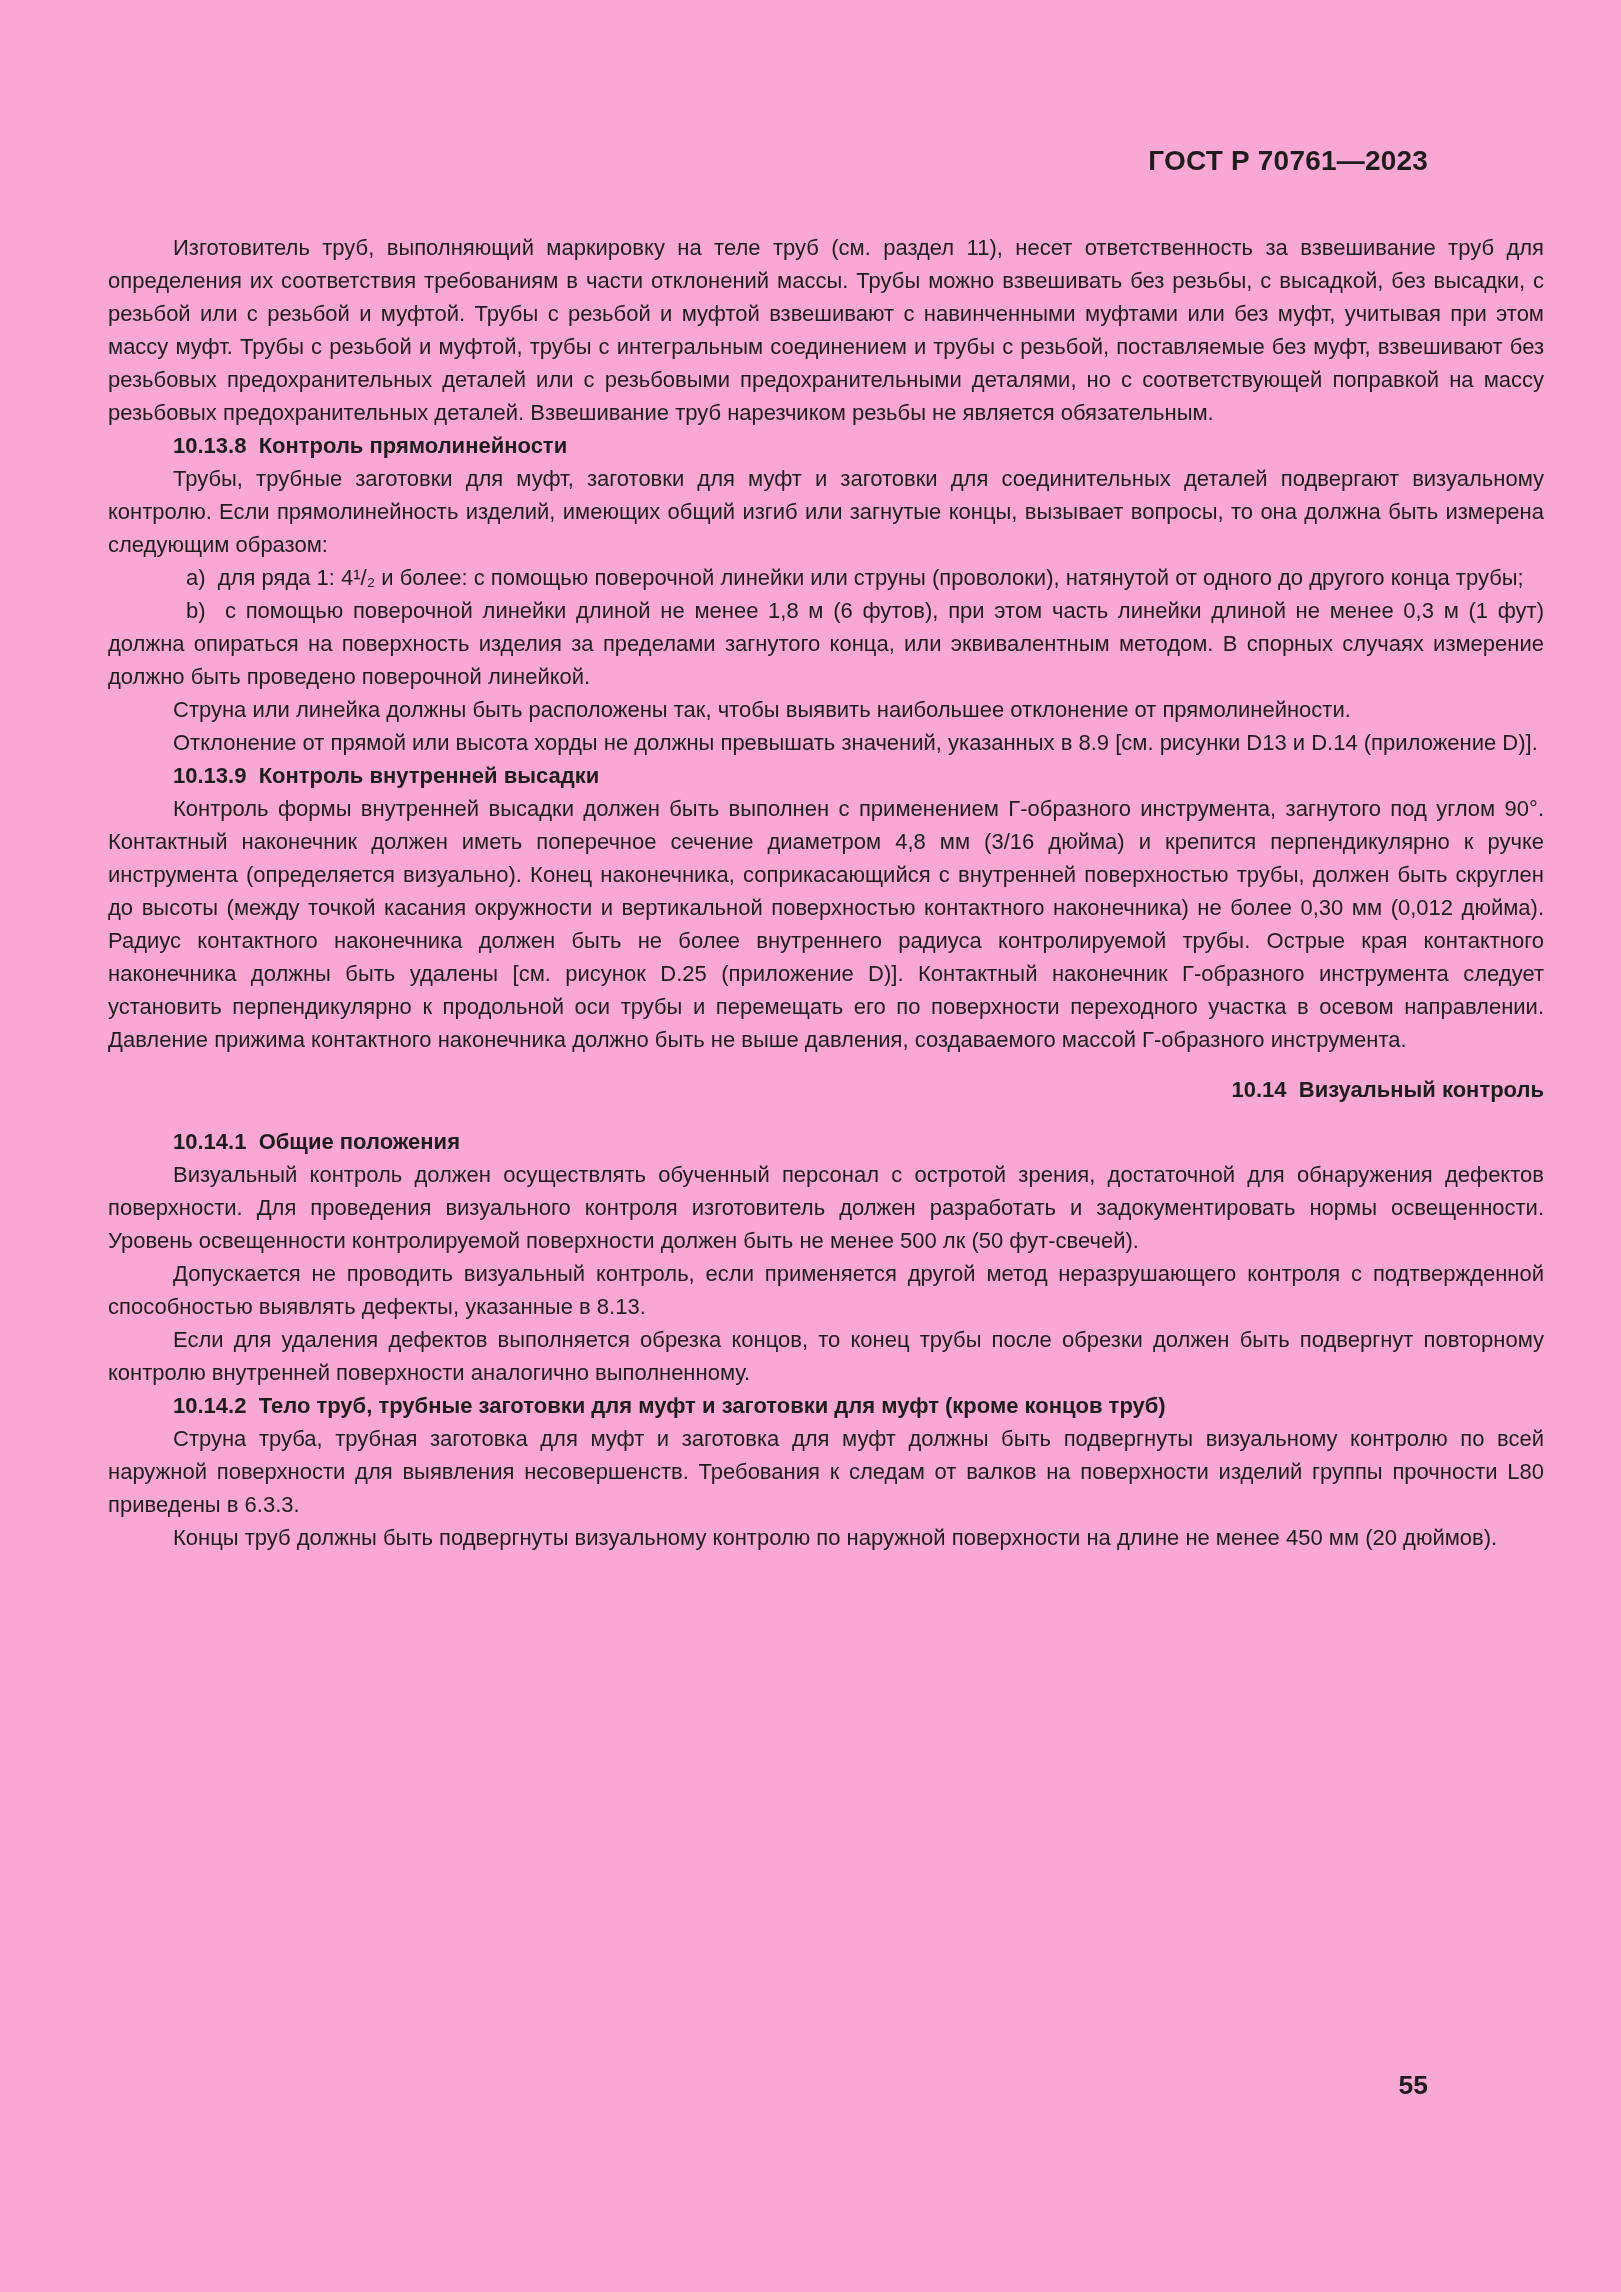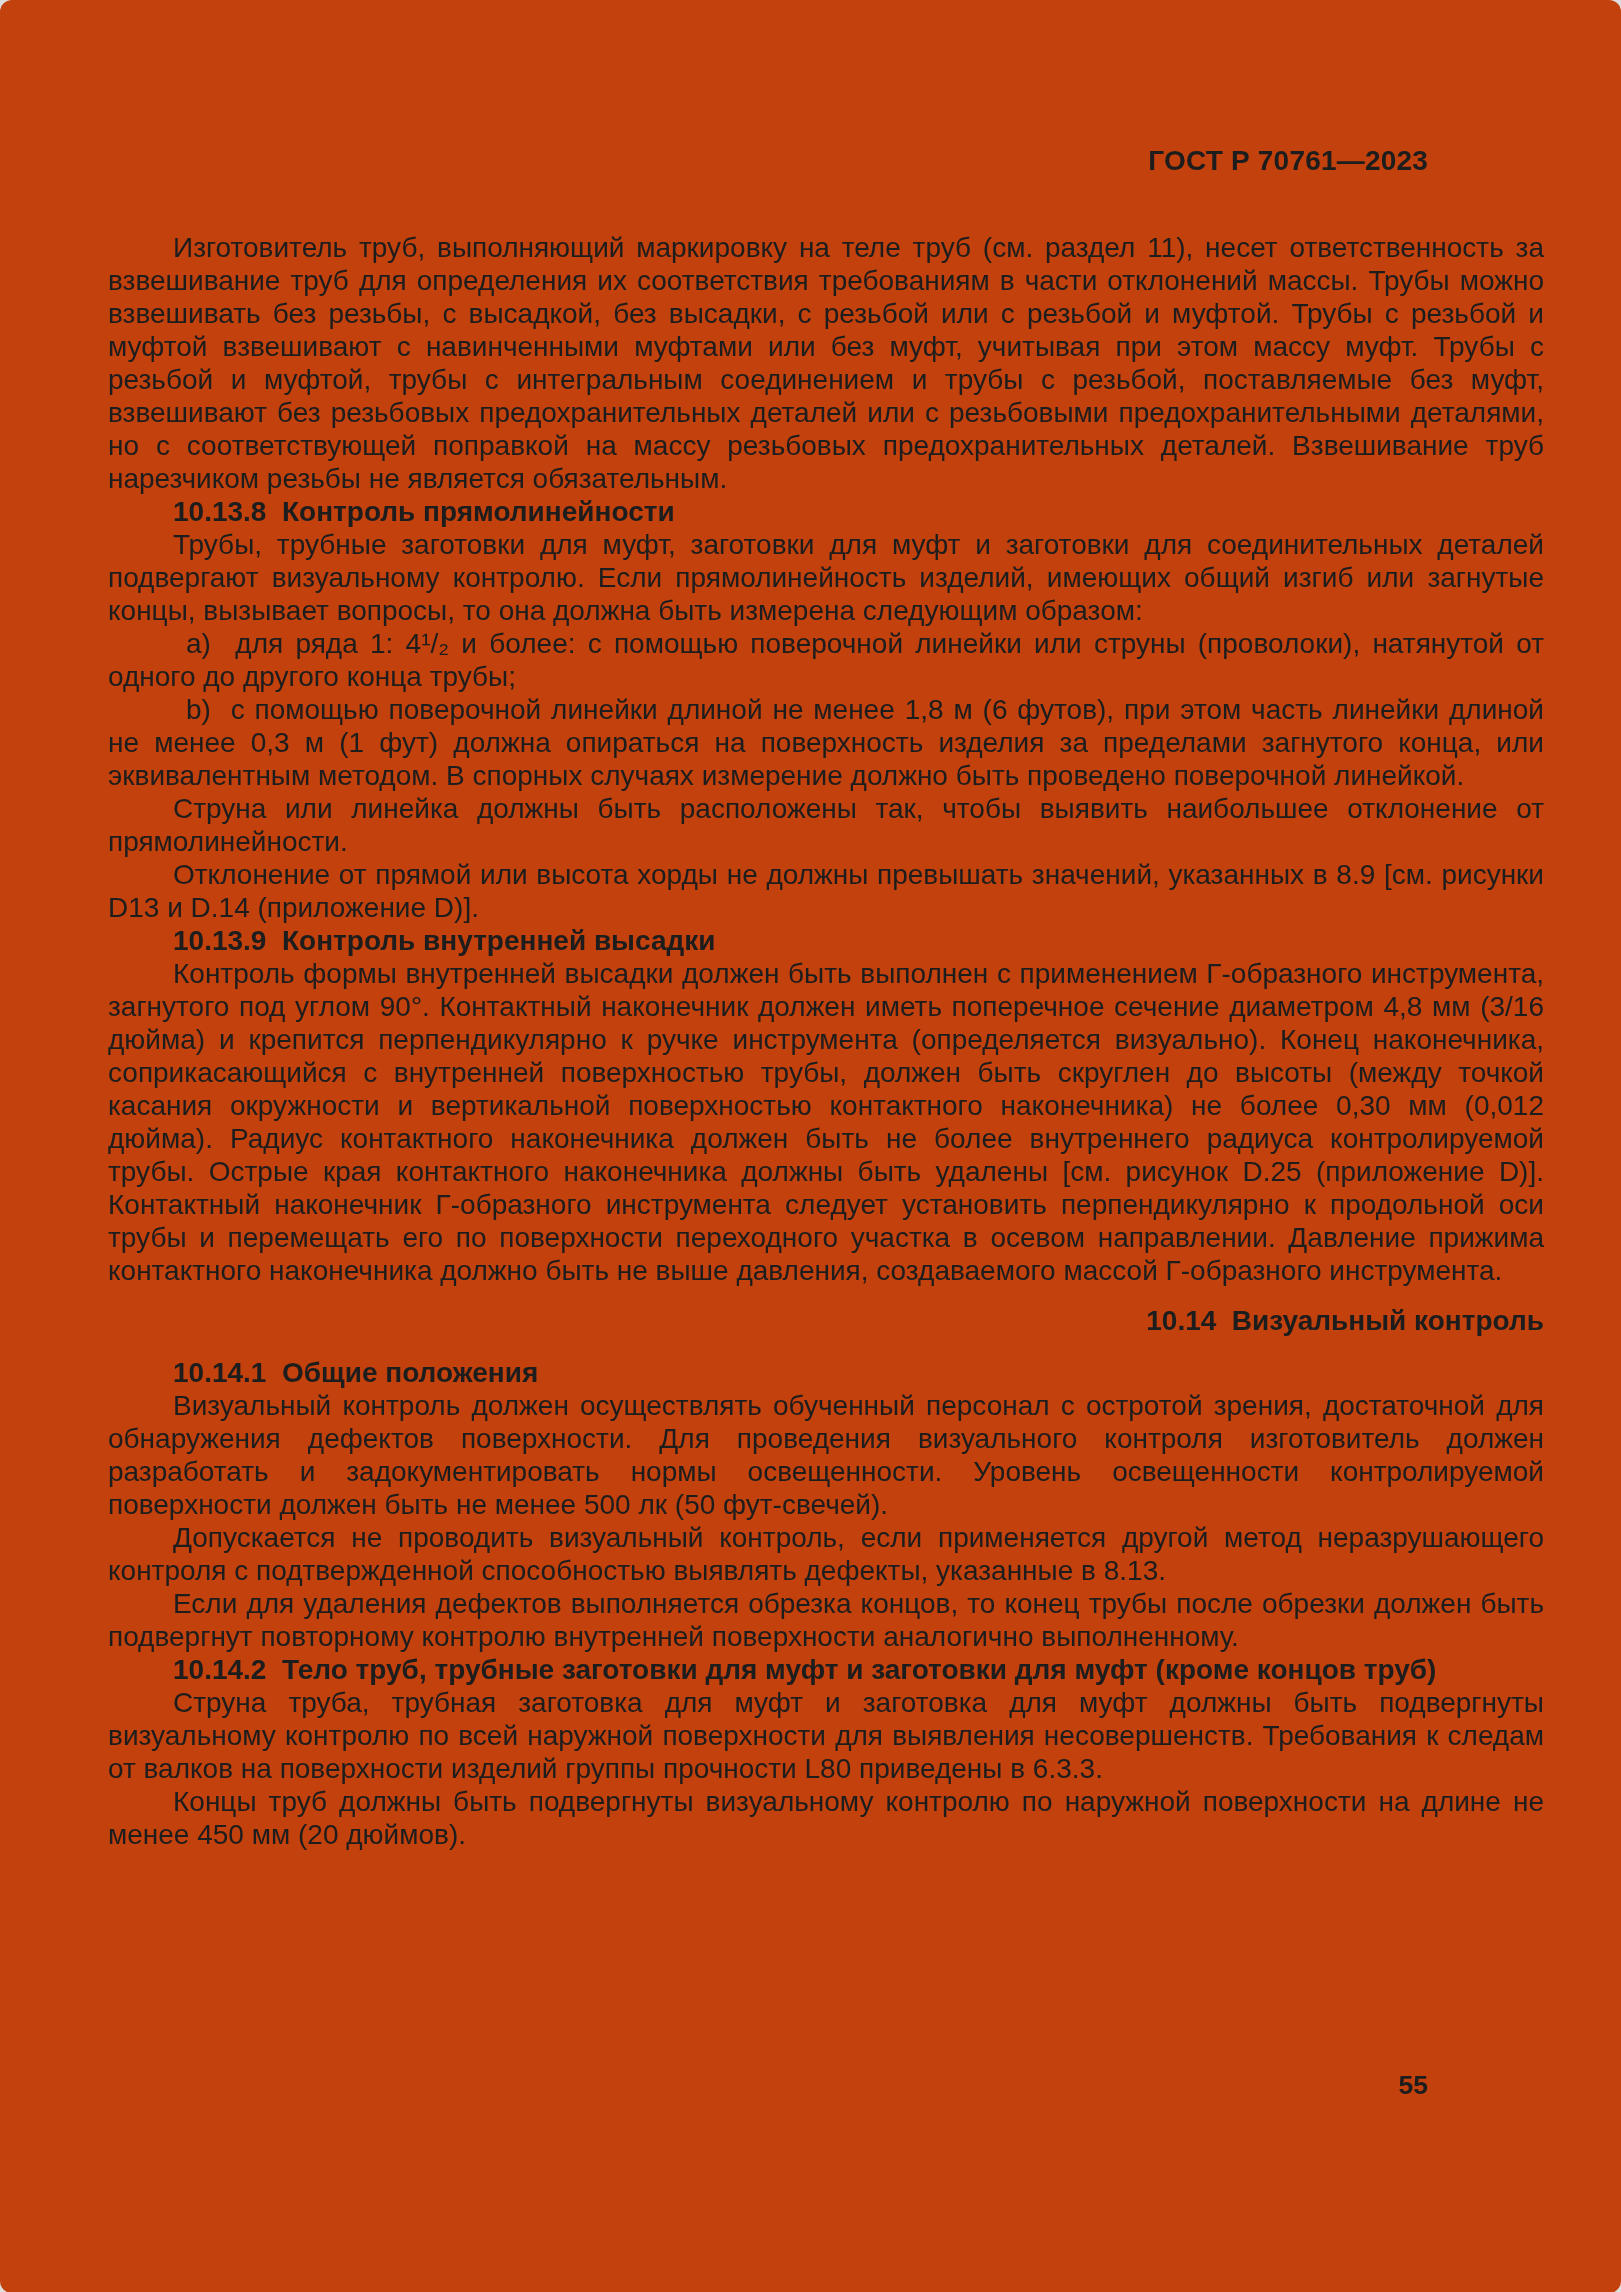--- a/index.html
+++ b/index.html
@@ -1,37 +1,36 @@
 <!DOCTYPE html>
 <html lang="ru"><head>
 <meta charset="utf-8">
 <style>
   html,body{margin:0;padding:0;}
   body{background:#dedede;}
   .page{
     position:relative;
     width:1621px;height:2293px;
-    background:#c2410c;
+    background:#f9a8d4;
     font-family:"Liberation Sans","DejaVu Sans",sans-serif;
     color:#1d1d1d;
     overflow:hidden;
-    border-radius:12px;
   }
   .doc-header{
     position:absolute;
     top:145px;left:108px;width:1320px;
     text-align:right;
     font-weight:bold;
     font-size:28px;
     letter-spacing:0.2px;
   }
   .doc-body{
     position:absolute;
     top:231px;left:108px;width:1436px;
-    font-size:28px;
+    font-size:22px;
     line-height:33px;
   }
   .doc-body p{
     margin:0;
     text-align:justify;
     text-indent:65px;
   }
   .doc-body p.li{
     text-indent:78px;
   }

